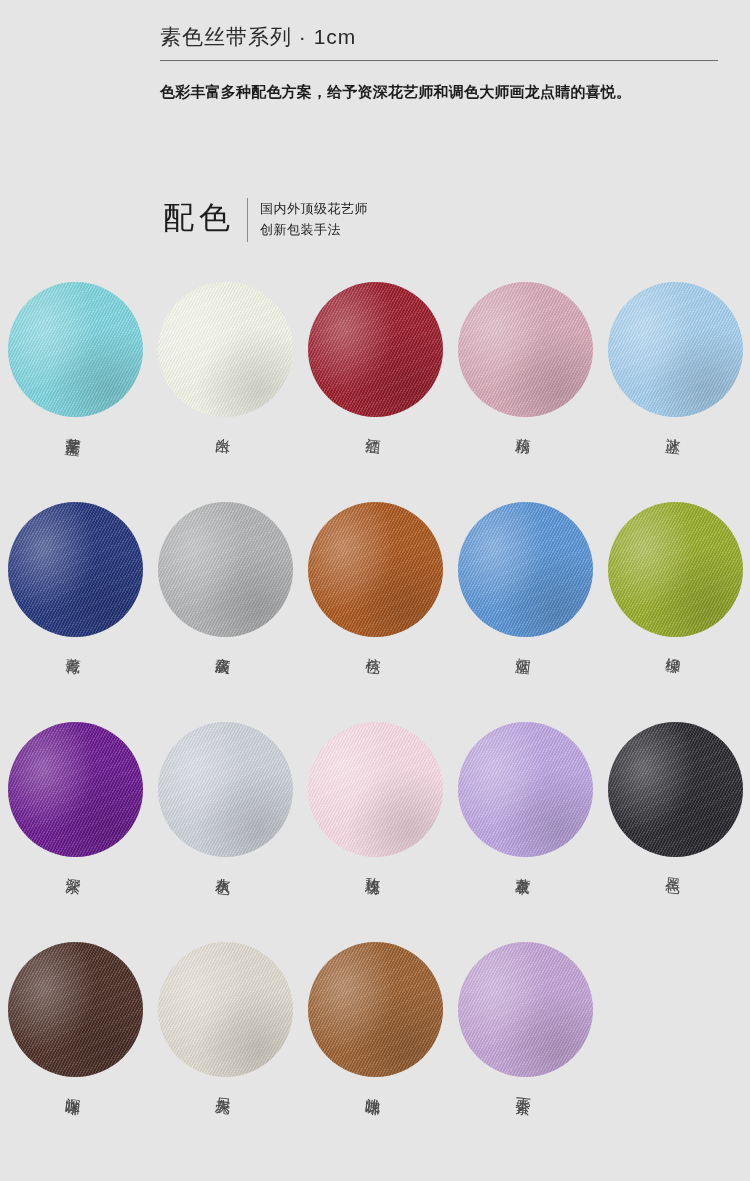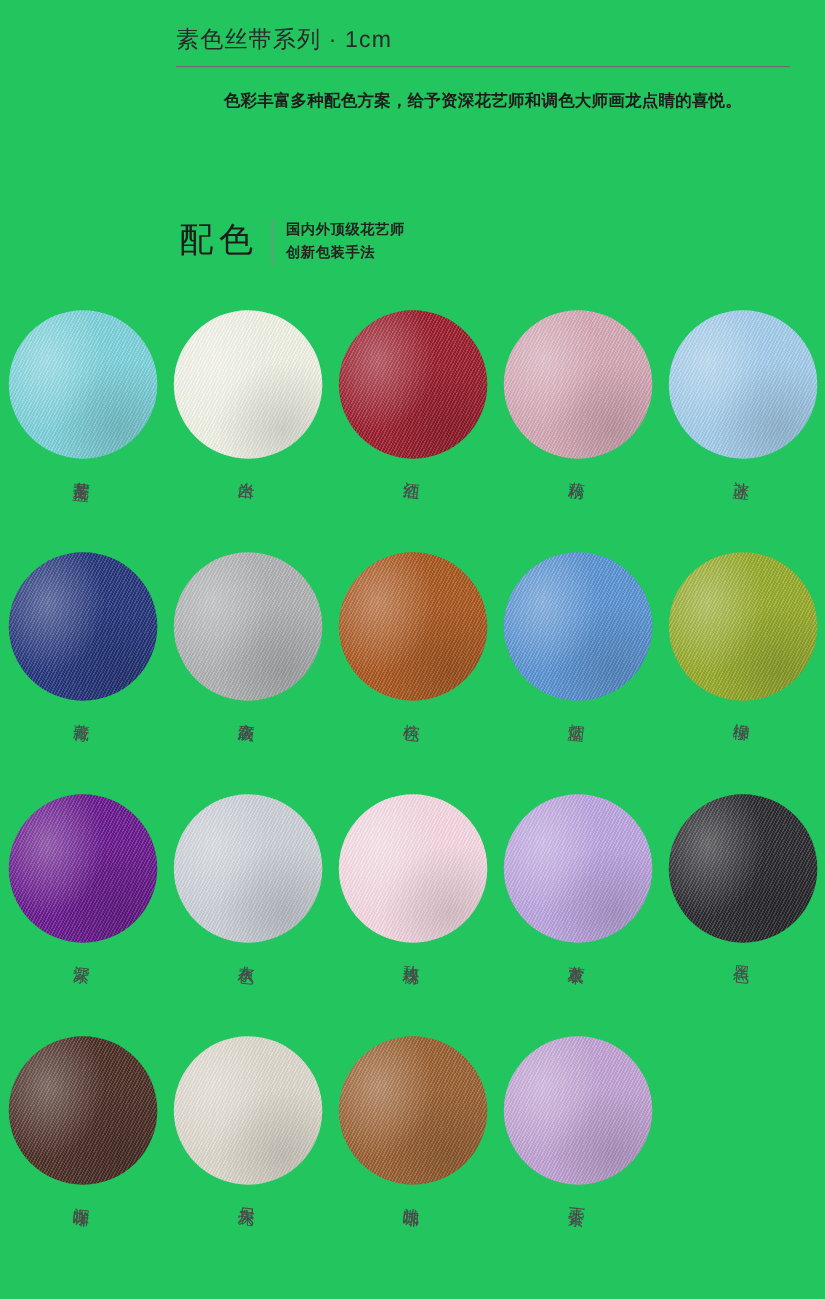--- a/index.html
+++ b/index.html
@@ -3,55 +3,55 @@
 <meta charset="utf-8">
 <style>
   * { margin:0; padding:0; box-sizing:border-box; }
   html,body{
     width:750px; height:1181px;
     background:#ffffff;
     font-family:"Liberation Sans","DejaVu Sans",sans-serif;
     color:#1f1f1f;
     overflow:hidden;
   }
-  .page{ position:relative; width:750px; height:1181px; background:#22c55e; }
+  .page{ position:relative; width:750px; height:1181px; background:#e5e5e5; }
 
   
   .header{ position:absolute; left:160px; top:22px; width:558px; }
   .title{
     font-size:21px; font-weight:400; color:#2a2a2a;
     letter-spacing:1px; line-height:30px; padding-bottom:8px;
   }
   .title-rule{ width:100%; height:1px; background:#6d6d6d; }
 
   .desc{ margin-top:14px; }
   .desc-line{
     font-size:11.5px; color:#585858; line-height:19px;
     letter-spacing:.4px; font-weight:400;
   }
   .tagline{
     margin-top:20px; font-size:15px; font-weight:700;
-    color:#1c1c1c; letter-spacing:.2px; line-height:22px;text-align:center;
+    color:#1c1c1c; letter-spacing:.2px; line-height:22px;
   }
 
   
   .palette-head{
     position:absolute; left:163px; top:198px;
     display:flex; align-items:flex-start;
   }
   .palette-head .big{
     font-size:31px; font-weight:400; letter-spacing:5px;
     color:#1d1d1d; line-height:40px; padding-right:12px;
   }
   .palette-head .vbar{
     width:1px; height:44px; background:#8c8c8c; margin-right:12px;
   }
   .palette-head .sub{ display:flex; flex-direction:column; justify-content:center; }
   .palette-head .sub-line{
-    font-size:13px; font-weight:700; color:#222; line-height:21px; letter-spacing:.5px;
+    font-size:13px; font-weight:400; color:#222; line-height:21px; letter-spacing:.5px;
   }
 
   
   .grid{
     position:absolute; left:0; top:282px; width:750px;
     display:flex; flex-direction:column;
   }
   .grid-row{
     display:flex; width:750px; height:220px;
   }

